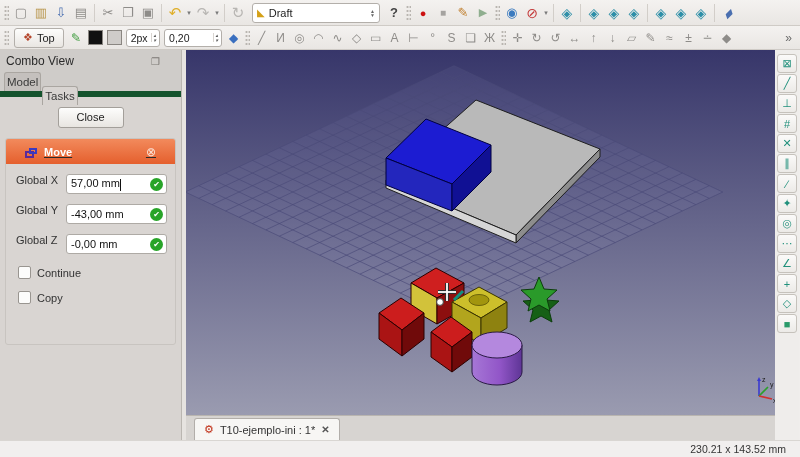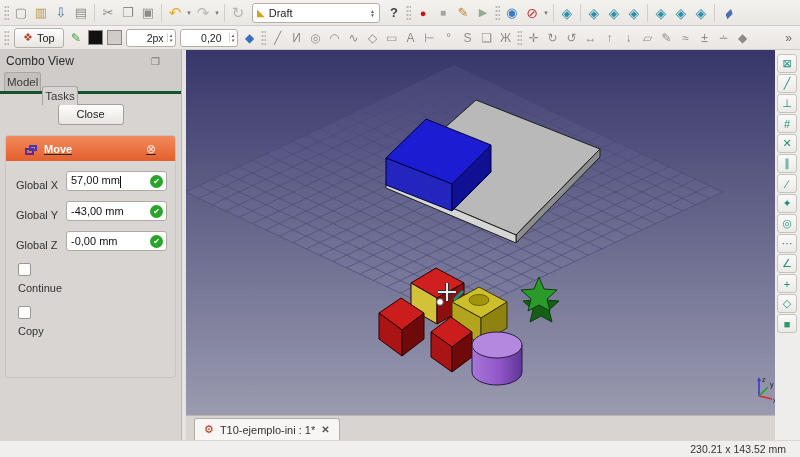--- a/index.html
+++ b/index.html
@@ -15,53 +15,53 @@
   .tbi{width:20px;height:20px;display:flex;align-items:center;justify-content:center;font-size:13px;color:#8e8c89;border-radius:3px;flex:none;}
   .row2 .tbi{width:19px;height:19px;font-size:12px;}
   .caret{width:8px;font-size:7px;color:#7a7a7a;display:flex;align-items:center;justify-content:center;}
   .combo{display:flex;align-items:center;height:20px;background:#fff;border:1px solid #b3afaa;border-radius:3px;padding:0 4px;margin:0 4px;width:128px;}
   .combo .wbico{color:#d4a017;font-size:10px;margin-right:4px;}
   .combo .wbtxt{flex:1;font-size:11px;color:#222;}
   .combo .updn{display:flex;flex-direction:column;font-size:5px;color:#666;line-height:4px;}
   .planebtn{display:flex;align-items:center;height:20px;border:1px solid #b3afaa;border-radius:3px;background:linear-gradient(#fdfdfc,#e9e6e2);padding:0 8px;margin:0 3px;font-size:11px;color:#222;gap:4px;}
   .planebtn .pico{color:#b5452a;font-size:11px;}
   .swatch{width:15px;height:15px;border:1px solid #8a8681;margin:0 2px;flex:none;}
-  .spin{display:flex;align-items:center;height:18px;background:#fff;border:1px solid #b3afaa;border-radius:3px;padding:0 1px 0 20px;margin:0 2px;font-size:10.5px;color:#222;}
+  .spin{display:flex;align-items:center;height:18px;background:#fff;border:1px solid #b3afaa;border-radius:3px;padding:0 1px 0 4px;margin:0 2px;font-size:10.5px;color:#222;}
   .spin .arrs{display:flex;flex-direction:column;font-size:5px;line-height:4.5px;color:#555;margin-left:3px;padding:0 2px;border-left:1px solid #d8d4d0;}
 
   
   .main{display:flex;height:390px;}
   .leftpanel{width:182px;background:#cfccc9;display:flex;flex-direction:column;border-right:1px solid #bab6b1;}
   .splitter{width:4px;background:#e6e3e0;}
   .centercol{width:589px;display:flex;flex-direction:column;}
   .rightrail{width:24px;background:#efedeb;display:flex;flex-direction:column;align-items:center;padding-top:4px;gap:1px;}
   .snapbtn{width:20px;height:19px;border:1px solid #c6c2bc;border-radius:3px;background:linear-gradient(#fbfaf9,#eceae7);color:#21907c;font-size:11px;display:flex;align-items:center;justify-content:center;flex:none;}
 
   
   .cvheader{display:flex;align-items:center;justify-content:space-between;padding:4px 21px 2px 6px;font-size:12px;color:#2a2a2a;}
   .cvfloat{color:#7c7874;font-size:10px;}
   .tabs{display:flex;padding:2px 4px 0 4px;gap:1px;}
   .tab{padding:3px 2px;font-size:11.5px;border:1px solid #aaa6a1;border-bottom:none;border-radius:3px 3px 0 0;background:#c4c0bd;color:#3a3a3a;}
   .tab.active{background:#d8d4d1;position:relative;top:14px;}
-  .cvbody{flex:1;background:#d8d4d1;border-top:3px solid #14532d;padding-top:10px;}
+  .cvbody{flex:1;background:#d8d4d1;border-top:6px solid #14532d;padding-top:10px;}
   .closebtn{display:block;margin:0 auto 10px auto;width:66px;height:21px;border:1px solid #a39f9a;border-radius:3px;background:linear-gradient(#fdfdfc,#e8e5e1);font-size:11px;color:#222;text-align:center;line-height:19px;}
   .movepanel{margin:4px 5px;border:1px solid #c8c4c0;border-radius:3px;background:#d9d5d2;padding-bottom:40px;}
   .moveheader{height:25px;display:flex;align-items:center;background:linear-gradient(#f28a5c,#e55f2d);border-radius:2px 2px 0 0;padding:0 19px;gap:5px;text-decoration:underline;}
   .movetitle{color:#fff;font-weight:bold;font-size:11px;flex:1;}
   .moveclose{color:#fbe2d6;font-size:12px;}
   .moveico{position:relative;width:14px;height:12px;}
   .moveico i{position:absolute;border:2px solid #5a2a9a;width:9px;height:7px;left:0;bottom:0;background:transparent;}
   .moveico i:last-child{border-color:#3a3ac0;left:4px;bottom:4px;width:8px;height:6px;}
-  .frow{display:flex;align-items:flex-end;margin:10px 8px 0 10px;gap:6px;}
+  .frow{display:flex;align-items:flex-start;margin:10px 8px 0 10px;gap:6px;}
   .flabel{width:44px;font-size:11px;color:#333;flex:none;}
   .field{flex:1;height:20px;background:#fff;border:1px solid #aeaaa5;border-radius:3px;display:flex;align-items:center;padding:0 3px 0 4px;font-size:11px;color:#111;}
   .field .val{flex:1;white-space:nowrap;}
   .cursorbar{display:inline-block;width:1px;height:12px;background:#111;vertical-align:middle;}
   .ok{width:13px;height:13px;border-radius:50%;background:#28a428;color:#fff;font-size:8px;display:flex;align-items:center;justify-content:center;flex:none;}
-  .cbrow{display:flex;align-items:flex-start;margin:12px 8px 0 12px;gap:6px;flex-direction:column;}
+  .cbrow{display:flex;align-items:center;margin:12px 8px 0 12px;gap:6px;}
   .cbox{width:13px;height:13px;background:#fcfcfb;border:1px solid #999590;border-radius:2px;flex:none;}
   .cblabel{font-size:11px;color:#333;}
 
   
   .viewport{width:589px;height:365px;position:relative;}
   .viewport svg{display:block;}
   .tabbar{height:25px;background:#d7d4d1;border-top:1px solid #b9b5b0;display:flex;align-items:flex-end;padding-left:8px;}
   .doctab{display:flex;align-items:center;gap:6px;height:22px;background:#f7f6f4;border:1px solid #b2aeaa;border-bottom:none;border-radius:3px 3px 0 0;padding:0 9px;font-size:11px;color:#333;}
   .doctab .dicon{color:#c03018;font-size:11px;}
   .doctab .dclose{color:#555;font-weight:bold;font-size:10px;}

